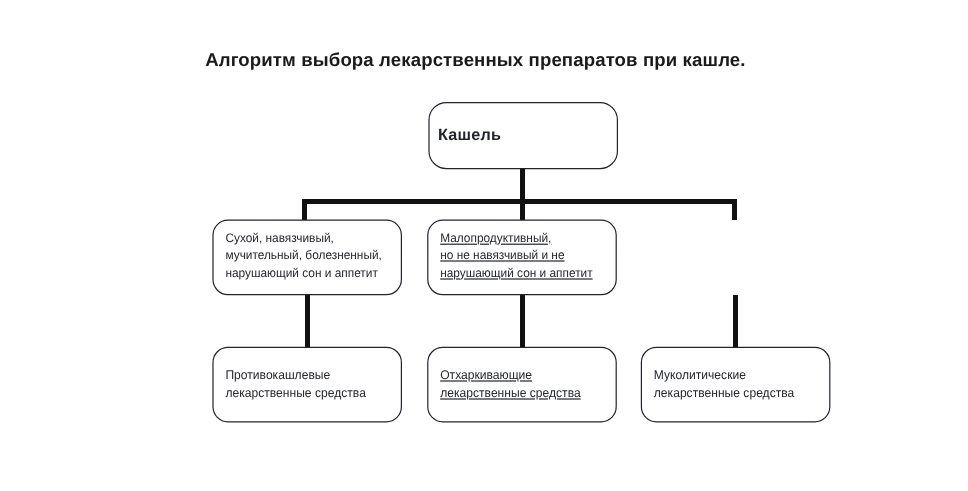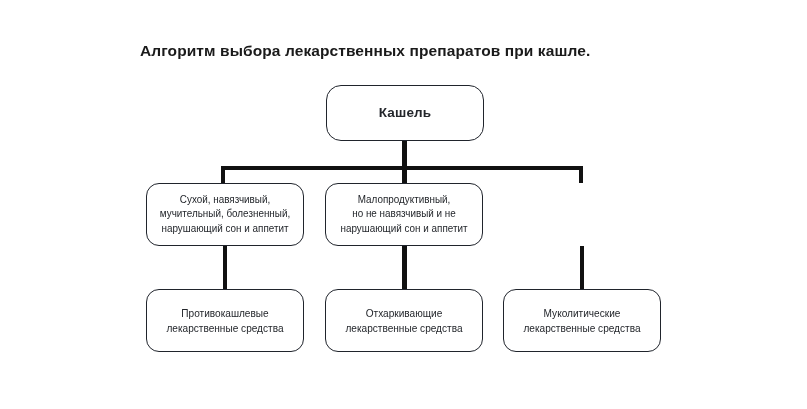--- a/index.html
+++ b/index.html
@@ -11,20 +11,21 @@
   body {
     font-family: "Liberation Sans", "DejaVu Sans", sans-serif;
     -webkit-font-smoothing: antialiased;
   }
   #canvas {
     position: relative;
     width: 746px;
     height: 409px;
     background: #ffffff;
     overflow: hidden;
+    margin-left: 31px;
   }
 
   
   .title {
     position: absolute;
     left: 140px;
     top: 42px;
     width: 540px;
     font-size: 15.5px;
     font-weight: bold;
@@ -45,21 +46,20 @@
   
   .node {
     position: absolute;
     box-sizing: border-box;
     background: #ffffff;
     border: 1.3px solid #20242c;
     border-radius: 13px;
     display: flex;
     align-items: center;
     justify-content: center;
-    text-align: center;
     color: #23262b;
     z-index: 3;
   }
   .node .node-text {
     display: block;
     width: 100%;
     padding: 0 7px;
     box-sizing: border-box;
     white-space: pre-line;
   }
@@ -94,21 +94,21 @@
     height: 63px;
   }
   .node.level3 .node-text {
     font-size: 10.5px;
     font-weight: normal;
     line-height: 14.5px;
     transform: scaleX(0.96);
   }
 
   .col-left   { left: 146px; width: 158px; }
-  .col-center { left: 325px; width: 158px; }
+  .col-center { left: 325px; width: 158px; text-decoration: underline; }
   .col-right  { left: 503px; width: 158px; }
 </style>
 </head>
 <body>
 
 <div id="canvas">
 
   <div class="title">Алгоритм выбора лекарственных препаратов при кашле.</div>
 
   <svg class="lines" viewBox="0 0 807 409" width="807" height="409" xmlns="http://www.w3.org/2000/svg">

